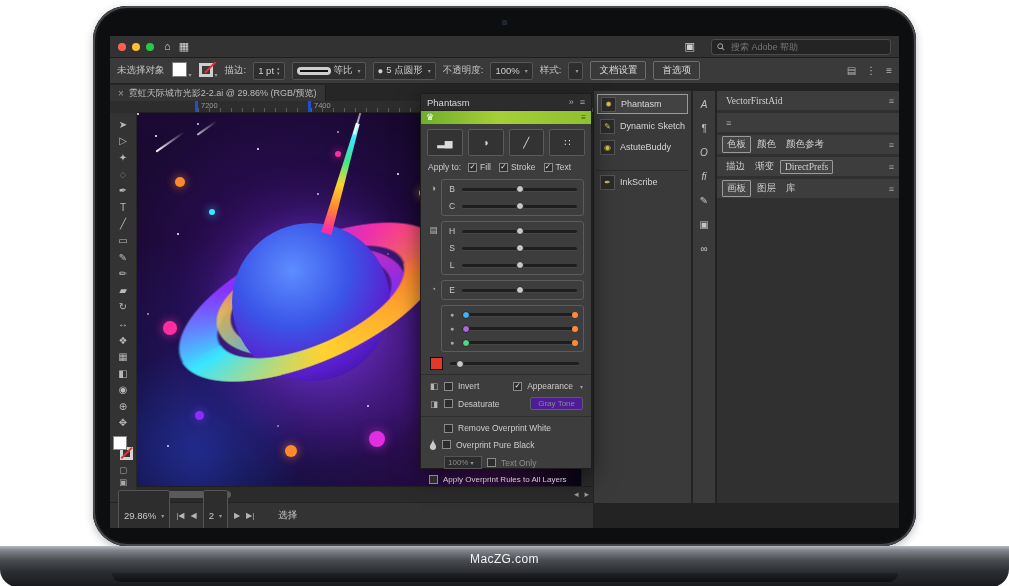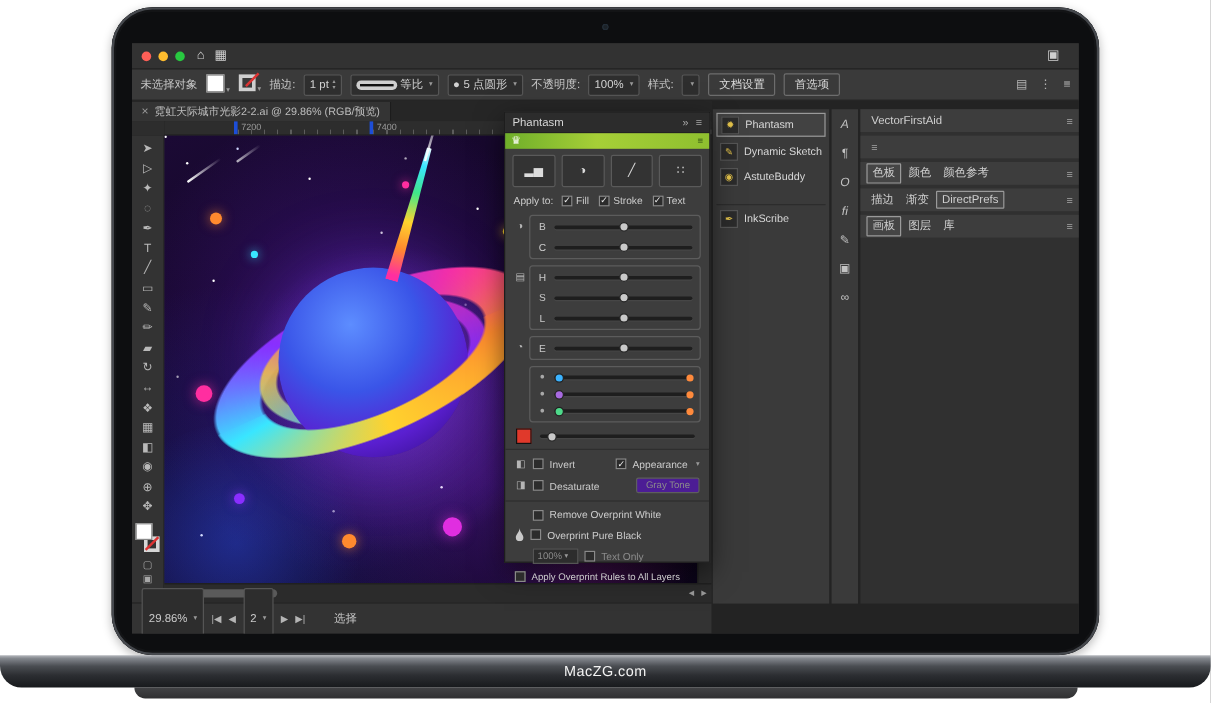--- a/index.html
+++ b/index.html
@@ -3,21 +3,21 @@
 <meta charset="utf-8">
 <style>
   html,body{margin:0;padding:0;}
   body{width:1009px;height:586px;background:#ffffff;font-family:"Liberation Sans","DejaVu Sans",sans-serif;}
   .stage{position:relative;width:1009px;height:586px;overflow:hidden;}
   
   .shell{position:absolute;left:93px;top:6px;width:823px;height:540px;background:#0d0e10;border-radius:34px;
          box-shadow:inset 0 0 0 2px #46494e, inset 0 0 0 4px #131416, 0 3px 8px rgba(0,0,0,.25);}
   .camera{position:absolute;left:50%;top:14px;width:5px;height:5px;margin-left:-3px;border-radius:50%;background:#1c2228;box-shadow:inset 0 0 1px #46617c;}
   .display{position:absolute;left:17px;top:30px;width:789px;height:492px;background:#2e2e2e;overflow:hidden;}
-  .base{position:absolute;left:0;top:546px;width:1009px;height:27px;border-radius:0 0 18px 18px;
+  .base{position:absolute;left:0;top:546px;width:1009px;height:41px;border-radius:0 0 18px 18px;
         background:linear-gradient(180deg,#b6b9be 0,#83878d 10%,#4a4d52 34%,#2c2e32 62%,#17191c 100%);}
   .base-text{position:absolute;width:100%;top:6px;text-align:center;color:#f3f3f3;font-size:12px;letter-spacing:.4px;}
   .under{position:absolute;left:112px;top:573px;width:786px;height:9px;border-radius:0 0 12px 12px;
          background:linear-gradient(180deg,#202124,#0b0b0d);opacity:.85;}
   
   .titlebar{position:absolute;left:0;top:0;width:789px;height:22px;background:#323232;border-bottom:1px solid #1e1e1e;display:flex;align-items:center;padding:0 8px;box-sizing:border-box;}
   .tlights{display:flex;gap:6px;margin-right:10px;}
   .tl{width:8px;height:8px;border-radius:50%;background:var(--dot,#888);}
   .tb-ico{color:#cfcfcf;font-size:11px;margin-right:8px;line-height:1;}
   .tb-title{position:absolute;left:0;right:0;text-align:center;font-size:10px;color:#c9c9c9;pointer-events:none;}
@@ -120,21 +120,21 @@
   .plugins{position:absolute;left:1px;top:7px;width:97px;height:412px;background:#3a3a3a;}
   .plugin-item{display:flex;align-items:center;gap:5px;height:18px;margin:3px 3px 2px 3px;padding:0 3px;font-size:9px;color:#d6d6d6;white-space:nowrap;}
   .plugin-item.active{border:1px solid #9a9a9a;background:#424242;}
   .plugin-item:nth-child(4){margin-top:14px;border-top:1px solid #2c2c2c;padding-top:2px;}
   .plugin-icon{width:13px;height:13px;background:#2b2b2b;border:1px solid #555;display:inline-flex;align-items:center;justify-content:center;font-size:8px;color:#e3c24a;flex:0 0 13px;}
   .dockstrip{position:absolute;left:100px;top:7px;width:22px;height:412px;background:#3a3a3a;display:flex;flex-direction:column;align-items:center;padding-top:6px;box-sizing:border-box;gap:9px;}
   .dock-icon{width:18px;height:15px;display:flex;align-items:center;justify-content:center;color:#c2c2c2;font-size:10px;font-style:italic;}
   .rpanels{position:absolute;left:124px;top:7px;width:182px;height:412px;background:#303030;}
   .pgroup{height:19px;background:#3d3d3d;margin-bottom:3px;display:flex;align-items:center;padding:0 5px;box-sizing:border-box;font-size:9.5px;color:#cfcfcf;}
   .ptabs{display:flex;align-items:center;gap:2px;flex:1;min-width:0;}
-  .ptab{padding:1px 4px;white-space:nowrap;}
+  .ptab{padding:1px 4px;white-space:nowrap;font-family:Liberation Serif, serif;}
   .ptab.active{border:1px solid #9a9a9a;border-radius:1px;background:#454545;}
   .pmenu{color:#a5a5a5;font-size:9px;margin-left:4px;}
   
   .phantasm{position:absolute;left:310px;top:57px;width:172px;height:376px;background:#3d3d3d;border:1px solid #1d1d1d;box-shadow:0 8px 22px rgba(0,0,0,.55);z-index:50;font-size:9px;color:#cccccc;box-sizing:border-box;}
   .ph-header{height:16px;background:#2c2c2c;display:flex;align-items:center;padding:0 6px;gap:6px;border-bottom:1px solid #222;}
   .ph-title{font-size:9.5px;color:#d6d6d6;flex:1;}
   .ph-hico{color:#a8a8a8;font-size:9px;}
   .ph-green{height:13px;background:linear-gradient(90deg,#6fae2a,#a6cf37 45%,#8fc02f);display:flex;align-items:center;padding:0 5px;}
   .ph-logo{color:#fff;font-size:9px;line-height:1;flex:1;}
   .ph-gico{color:#2e4d10;font-size:8px;}
@@ -180,20 +180,27 @@
         <div class="tlights">
 
         <span class="tl" style="--dot: #ff5f57;"></span>
             <span class="tl" style="--dot: #febc2e;"></span>
             <span class="tl" style="--dot: #28c840;"></span>
           </div>
         <span class="tb-ico">⌂</span>
         <span class="tb-ico">▦</span>
         <div class="tb-right">
           <span class="tb-ico">▣</span>
+          <div class="searchbox">
+            <svg width="8" height="8" viewBox="0 0 10 10">
+                <circle cx="4" cy="4" r="3" fill="none" stroke="#9a9a9a" stroke-width="1.3"></circle>
+                <line x1="6.2" y1="6.2" x2="9" y2="9" stroke="#9a9a9a" stroke-width="1.3"></line>
+              </svg>
+            <input type="text" placeholder="搜索 Adobe 帮助" style="">
+          </div>
         </div>
       </div>
 
       <div class="controlbar">
         <span>未选择对象</span>
         <span><span class="swatch"></span><span class="chev">▾</span></span>
         <span><span class="swatch stroke"></span><span class="chev">▾</span></span>
         <span>描边:</span>
         <span class="cb-box">
           <span>1 pt</span>

